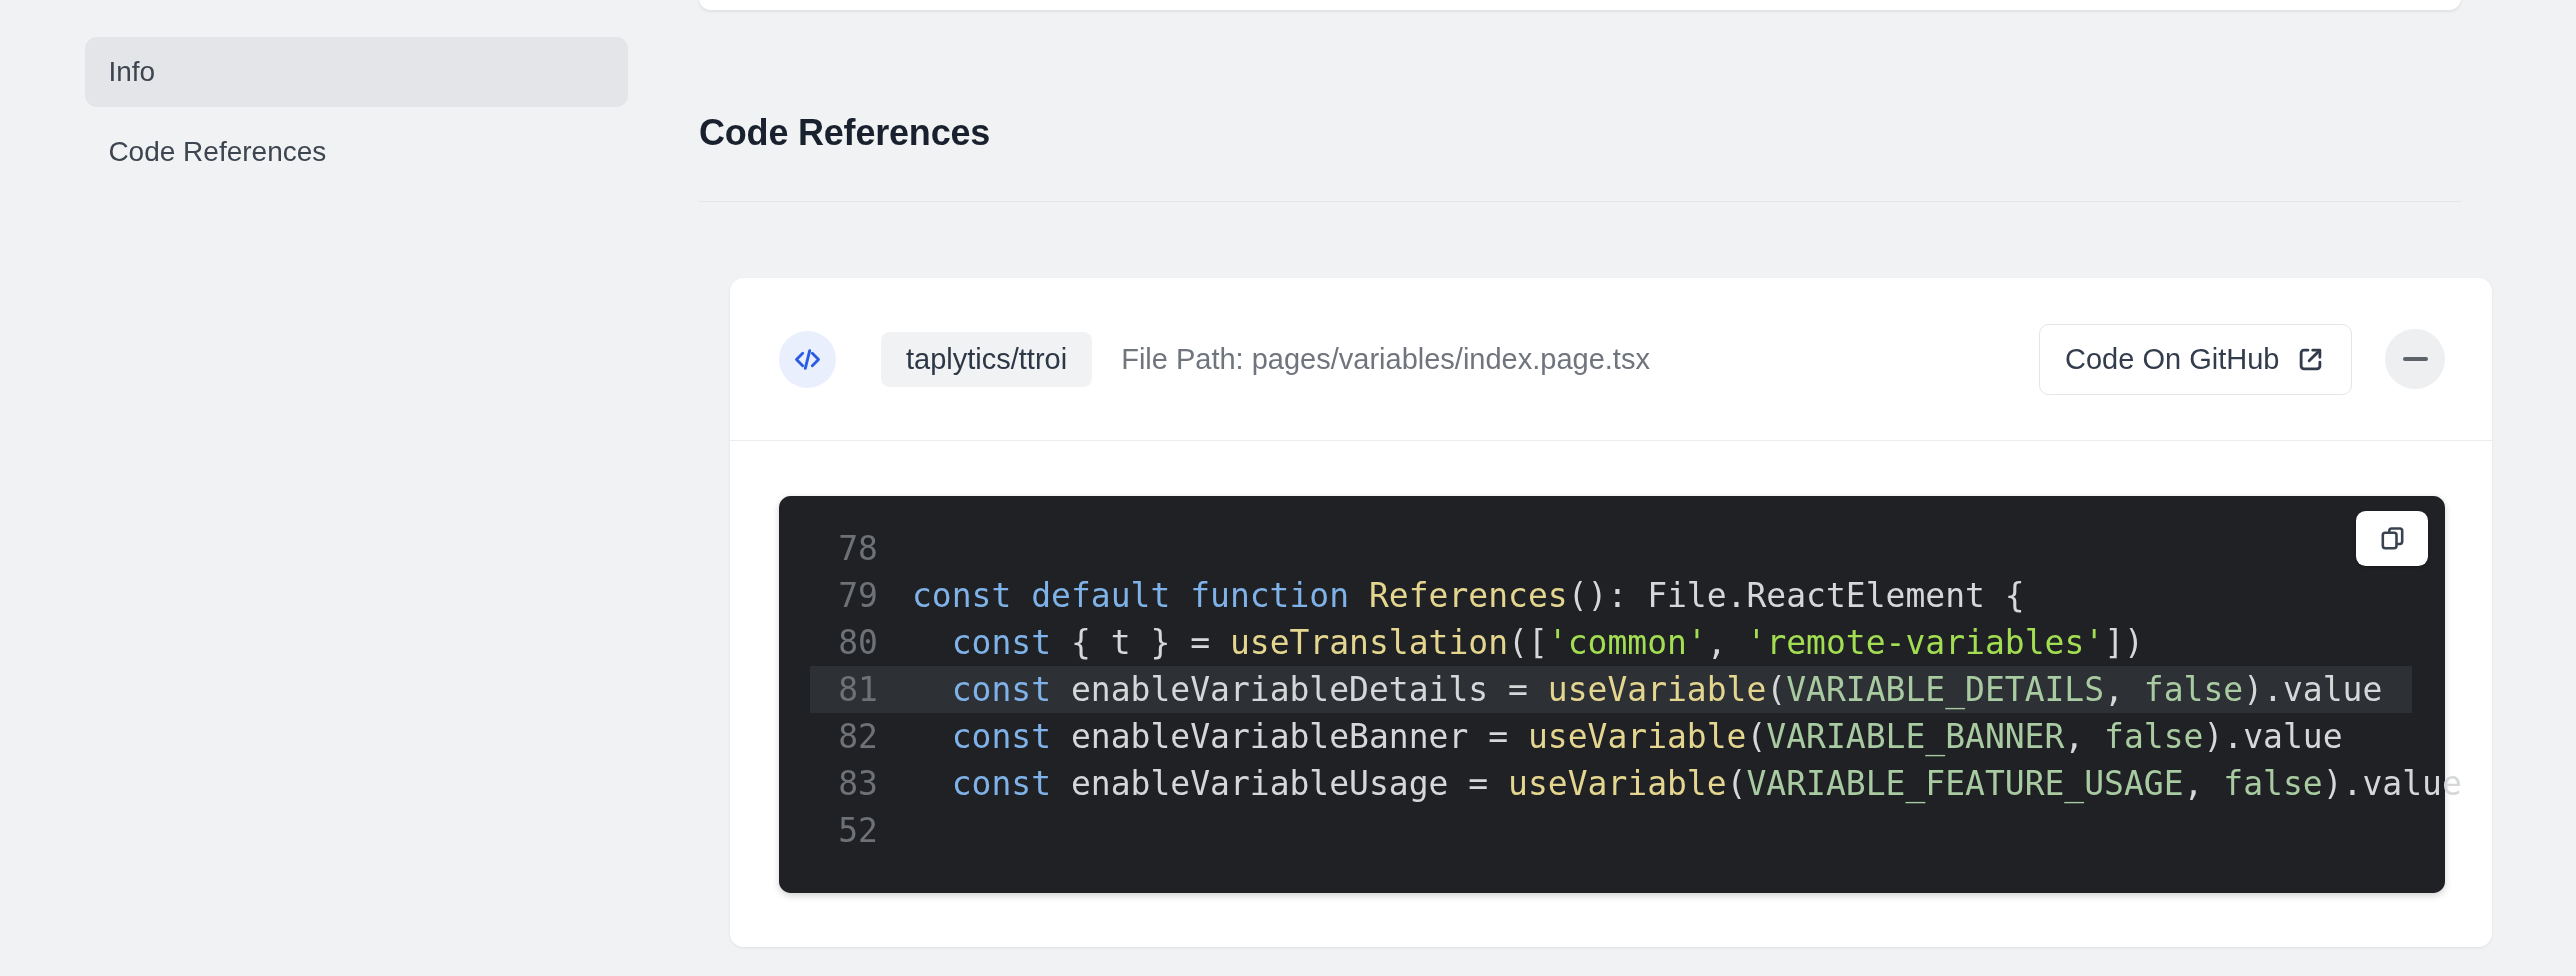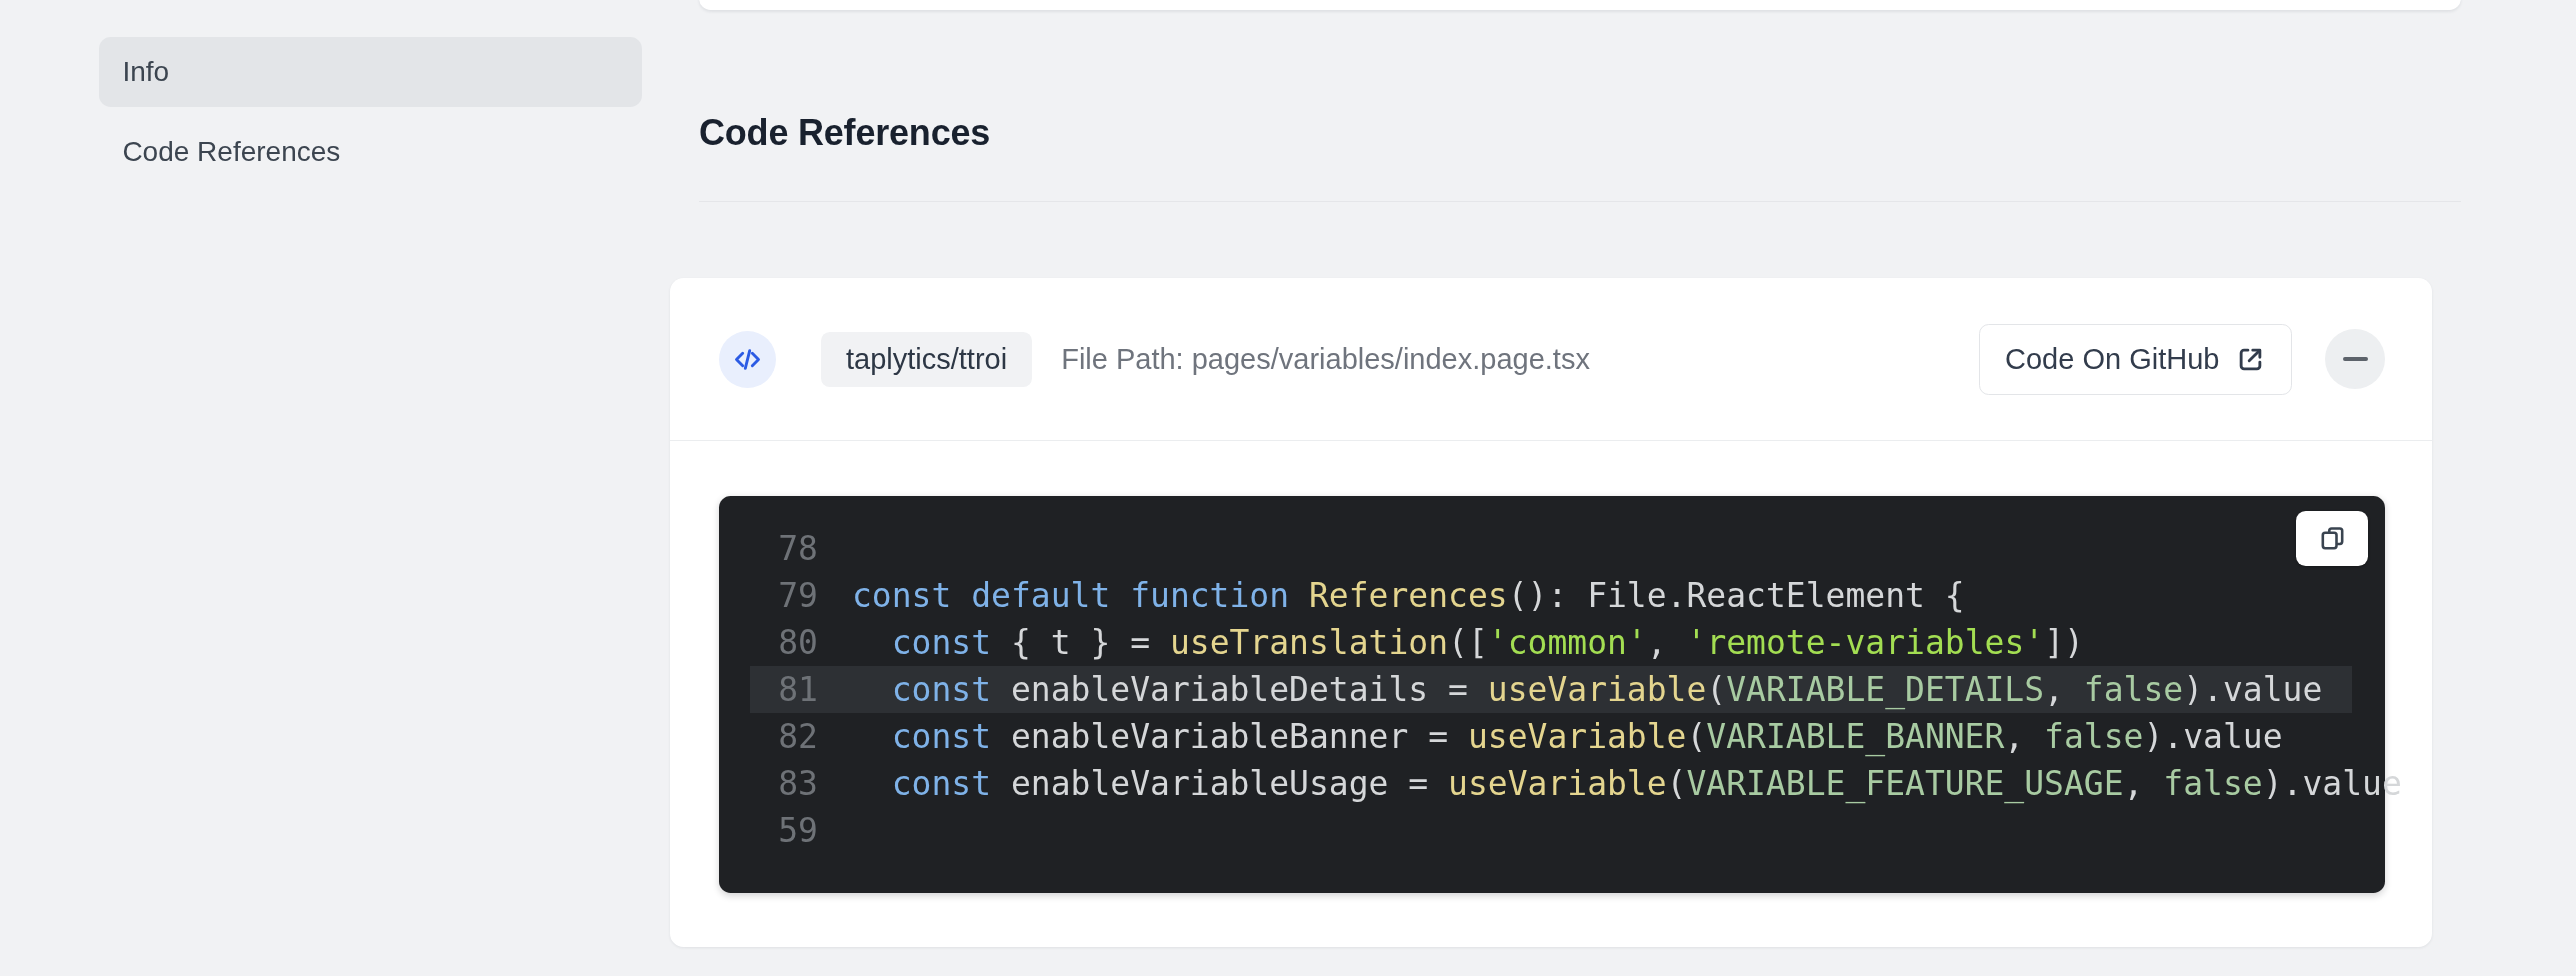--- a/index.html
+++ b/index.html
@@ -19,37 +19,37 @@
     background:var(--page-bg);
     position:relative;overflow:hidden;
   }
   
   .prev-card-edge{
     position:absolute;left:699px;top:-11.7px;width:1762px;height:21.4px;
     background:var(--card-bg);border-radius:0 0 11.7px 11.7px;
     box-shadow:0 1.9px 2.9px rgba(23,32,45,.08);
   }
   
-  .sidebar{position:absolute;left:99px;top:37px;width:543px;}
+  .sidebar{position:absolute;left:85px;top:37px;width:543px;}
   .side-item{
     height:70px;border-radius:11.7px;display:flex;align-items:center;
     padding:0 23.4px;cursor:pointer;
   }
   .side-item + .side-item{margin-top:9.7px;}
   .side-item.active{background:var(--sidebar-active-bg);}
   .side-label{font-size:28px;color:var(--sidebar-text);}
   
   .section-title{
     position:absolute;left:699px;top:112px;
     font-size:36px;font-weight:700;color:var(--heading-text);letter-spacing:-0.2px;
   }
   .section-divider{position:absolute;left:699px;top:201px;width:1762px;height:1px;background:var(--divider);}
   
   .ref-card{
-    position:absolute;left:670px;top:278px;width:1762px;height:669px;
+    position:absolute;left:730px;top:278px;width:1762px;height:669px;
     background:var(--card-bg);border-radius:13.6px;
     box-shadow:0 1px 2.9px rgba(23,32,45,.08);
   }
   .card-header{
     height:163px;display:flex;align-items:center;
     padding:0 47px 0 49px;border-bottom:1px solid var(--header-border);
   }
   .code-circle{
     width:57px;height:57px;border-radius:50%;background:var(--icon-circle-bg);
     display:flex;align-items:center;justify-content:center;flex:none;
@@ -144,21 +144,21 @@
   </div>
 
   <div class="code-block">
     <div id="code-lines">
         <div class="code-line"><span class="ln">78</span><span class="code"></span></div>
         <div class="code-line"><span class="ln">79</span><span class="code"><span class="tok-kw">const default function </span><span class="tok-fn">References</span><span class="tok-pl">(): File.ReactElement {</span></span></div>
         <div class="code-line"><span class="ln">80</span><span class="code"><span class="tok-pl">  </span><span class="tok-kw">const</span><span class="tok-pl"> { t } = </span><span class="tok-fn">useTranslation</span><span class="tok-pl">([</span><span class="tok-str">'common'</span><span class="tok-pl">, </span><span class="tok-str">'remote-variables'</span><span class="tok-pl">])</span></span></div>
         <div class="code-line hl"><span class="ln">81</span><span class="code"><span class="tok-pl">  </span><span class="tok-kw">const</span><span class="tok-pl"> enableVariableDetails = </span><span class="tok-fn">useVariable</span><span class="tok-pl">(</span><span class="tok-cn">VARIABLE_DETAILS</span><span class="tok-pl">, </span><span class="tok-cn">false</span><span class="tok-pl">).value</span></span></div>
         <div class="code-line"><span class="ln">82</span><span class="code"><span class="tok-pl">  </span><span class="tok-kw">const</span><span class="tok-pl"> enableVariableBanner = </span><span class="tok-fn">useVariable</span><span class="tok-pl">(</span><span class="tok-cn">VARIABLE_BANNER</span><span class="tok-pl">, </span><span class="tok-cn">false</span><span class="tok-pl">).value</span></span></div>
         <div class="code-line"><span class="ln">83</span><span class="code"><span class="tok-pl">  </span><span class="tok-kw">const</span><span class="tok-pl"> enableVariableUsage = </span><span class="tok-fn">useVariable</span><span class="tok-pl">(</span><span class="tok-cn">VARIABLE_FEATURE_USAGE</span><span class="tok-pl">, </span><span class="tok-cn">false</span><span class="tok-pl">).value</span></span></div>
-        <div class="code-line"><span class="ln">59</span><span class="code"></span></div>
+        <div class="code-line"><span class="ln">52</span><span class="code"></span></div>
       </div>
     <button class="copy-btn">
       <span style="display:flex;">
         <svg width="31" height="31" viewBox="0 0 24 24" fill="none" stroke="#3a4450" stroke-width="2" stroke-linecap="round" stroke-linejoin="round">
           <path d="M9.5 7.5V6a1.8 1.8 0 0 1 1.8-1.8h6.4A1.8 1.8 0 0 1 19.5 6v8.4a1.8 1.8 0 0 1-1.8 1.8h-1.6"></path>
           <rect x="4.5" y="7.5" width="10.6" height="12" rx="1.8" fill="#ffffff"></rect>
         </svg>
       </span>
     </button>
   </div>

